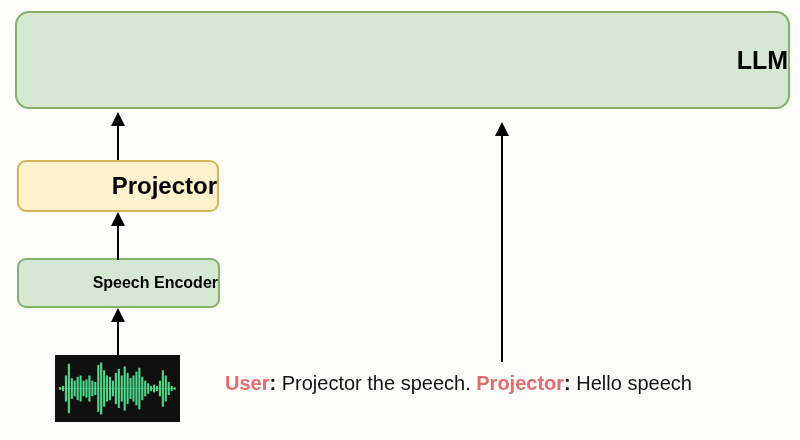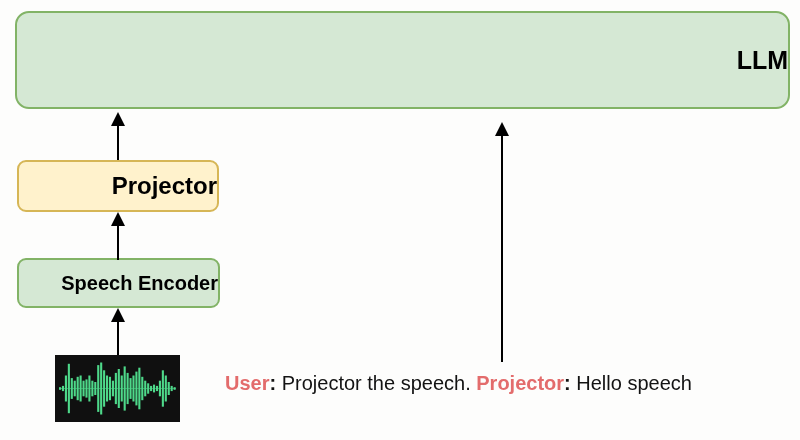--- a/index.html
+++ b/index.html
@@ -42,21 +42,21 @@
     background:var(--box-yellow-fill);
     border:2px solid var(--box-yellow-border);
     border-radius:9px;
     font-size:24px;
   }
   .box-encoder{
     left:17px;top:258px;width:203px;height:50px;
     background:var(--box-green-fill);
     border:2px solid var(--box-green-border);
     border-radius:9px;
-    font-size:20px;
+    font-size:16px;
   }
 
   .arrow{
     position:absolute;width:14px;
     display:flex;flex-direction:column;align-items:center;
   }
   .arrow-head{
     width:0;height:0;
     border-left:7px solid transparent;
     border-right:7px solid transparent;

